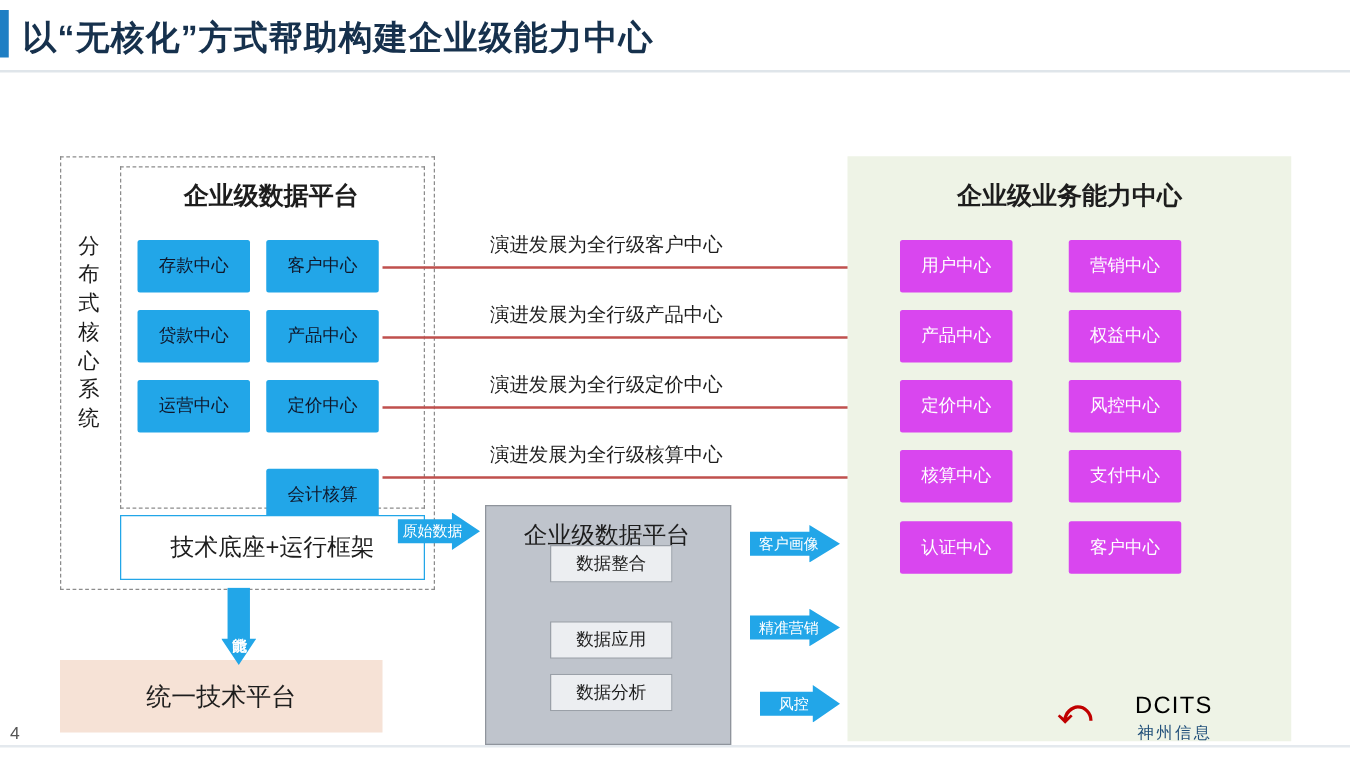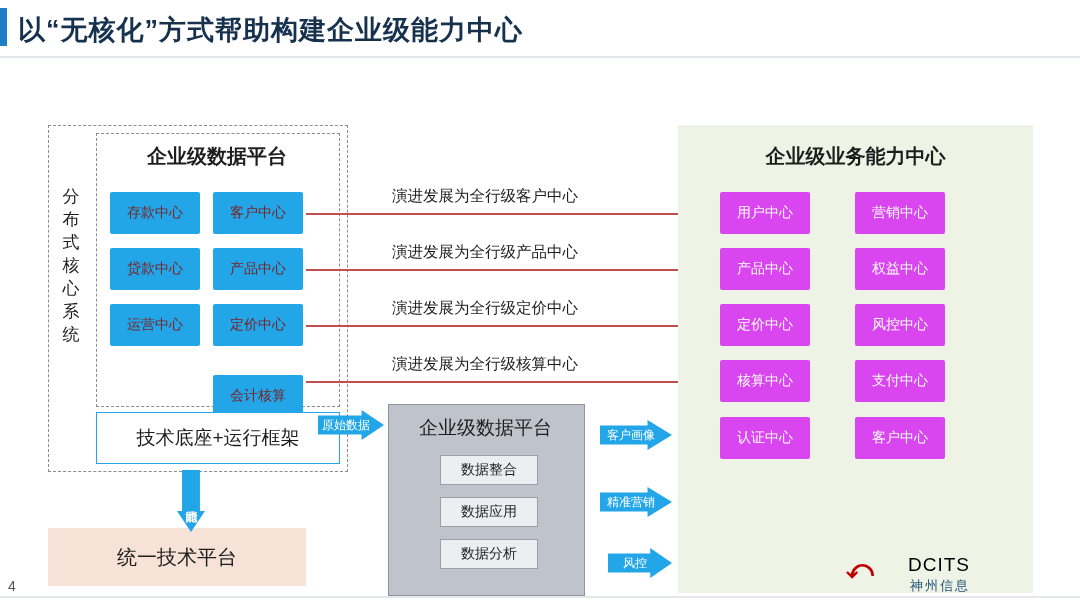--- a/index.html
+++ b/index.html
@@ -90,21 +90,21 @@
     left: 96px; top: 143px;
     width: 242px;
     text-align: center;
     font-size: 20px;
     font-weight: bold;
     color: #1d1d1d;
   }
   .blue-box {
     position: absolute;
     background: #22a6e8;
-    color: #7f1d1d;
+    color: #0f172a;
     font-size: 14px;
     text-align: center;
     border-radius: 2px;
     display: flex;
     align-items: center;
     justify-content: center;
   }
   .tech-base {
     position: absolute;
     left: 96px; top: 412px;
@@ -326,21 +326,21 @@
   <div class="green-box" style="left:720px; top:417px; width:90px; height:42px;">认证中心</div>
 
   <div class="green-box" style="left:855px; top:192px; width:90px; height:42px;">营销中心</div>
   <div class="green-box" style="left:855px; top:248px; width:90px; height:42px;">权益中心</div>
   <div class="green-box" style="left:855px; top:304px; width:90px; height:42px;">风控中心</div>
   <div class="green-box" style="left:855px; top:360px; width:90px; height:42px;">支付中心</div>
   <div class="green-box" style="left:855px; top:417px; width:90px; height:42px;">客户中心</div>
 
   <div class="data-platform"></div>
   <div class="data-platform-title">企业级数据平台</div>
-  <div class="dp-item" style="top:455px;">数据整合</div>
+  <div class="dp-item" style="top:436px;">数据整合</div>
   <div class="dp-item" style="top:497px;">数据应用</div>
   <div class="dp-item" style="top:539px;">数据分析</div>
 
   <div class="chev chev-right" style="left:318px; top:410px; width:66px; height:30px;">原始数据</div>
   <div class="chev chev-down" style="left:177px; top:470px; width:28px; height:62px;">能力赋能</div>
   <div class="chev chev-right" style="left:600px; top:420px; width:72px; height:30px;">客户画像</div>
   <div class="chev chev-right" style="left:600px; top:487px; width:72px; height:30px;">精准营销</div>
   <div class="chev chev-right" style="left:608px; top:548px; width:64px; height:30px;">风控</div>
 
   <div class="page-num">4</div>

